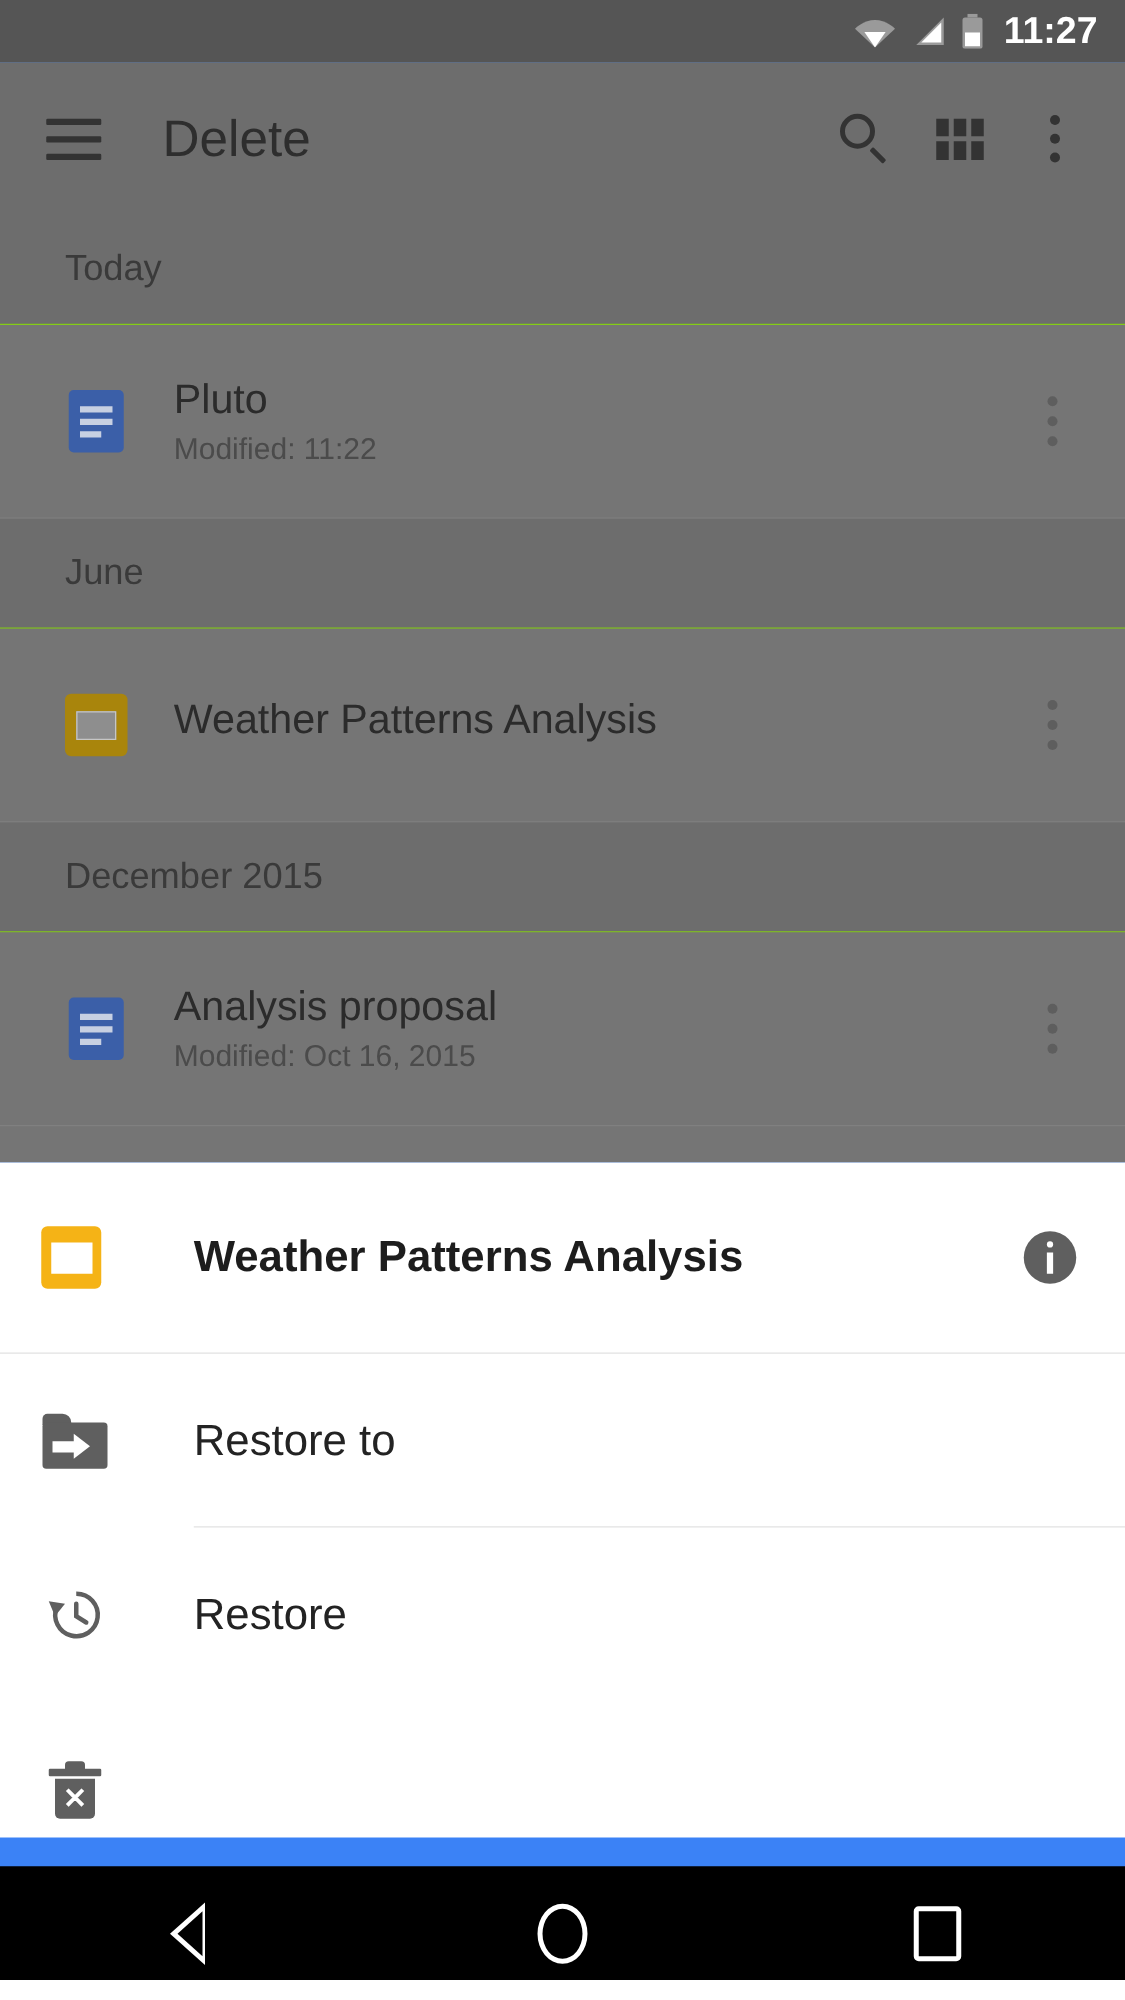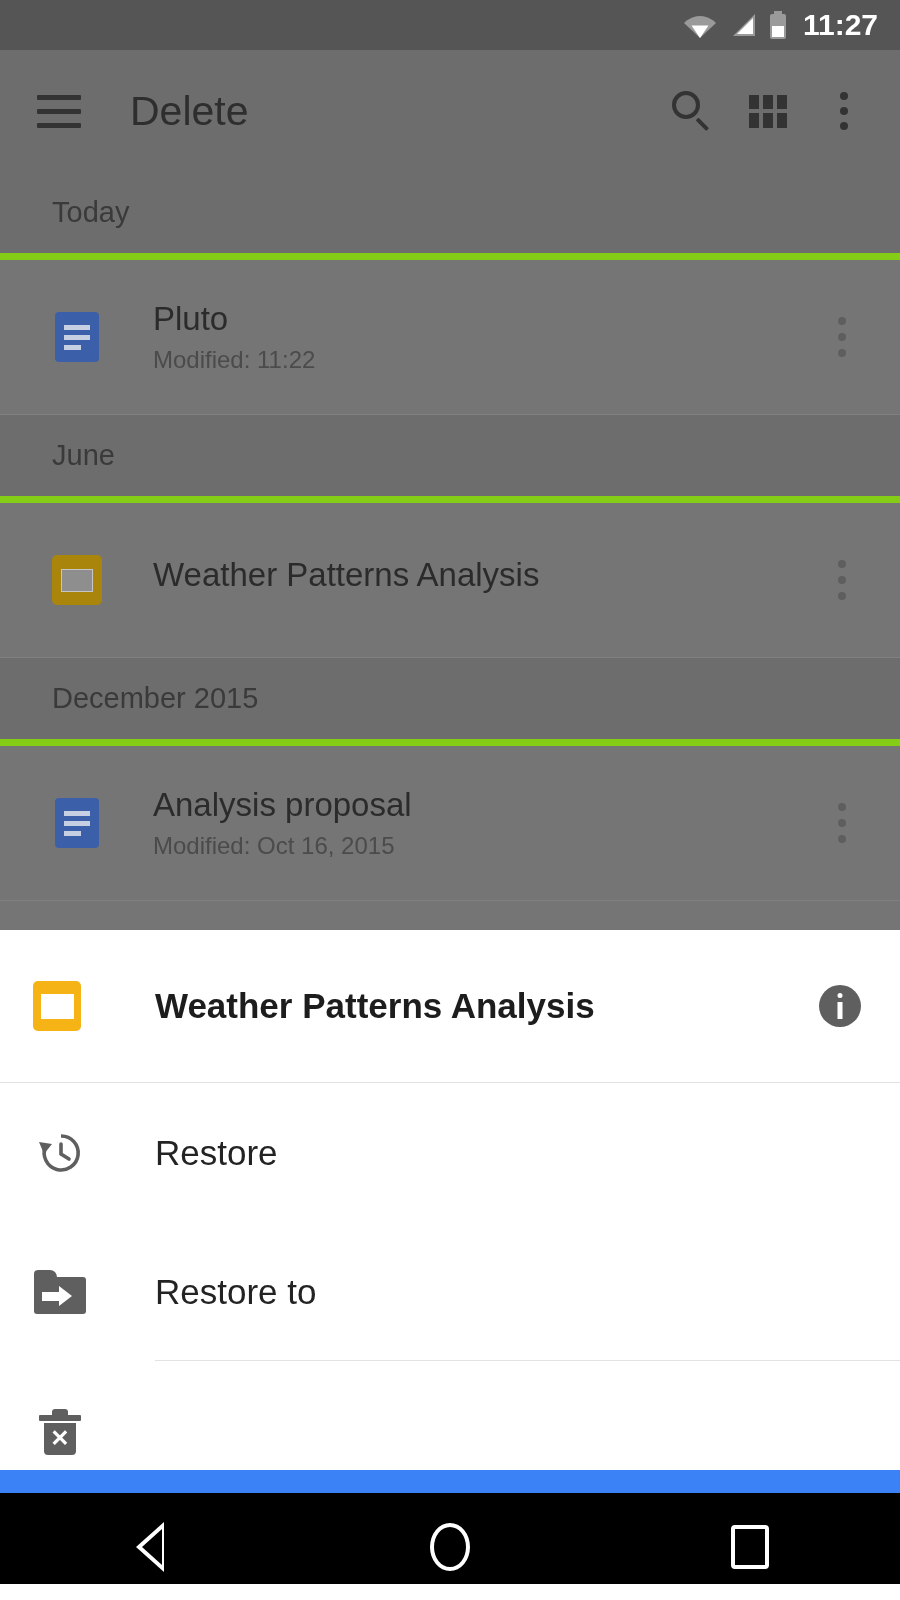--- a/index.html
+++ b/index.html
@@ -128,21 +128,21 @@
   #file-list { position: absolute; left: 0; top: 122px; width: 900px; }
   .section-header {
     height: 88px;
     background: #6d6d6d;
     display: flex;
     align-items: center;
     padding-left: 52px;
     box-sizing: border-box;
     color: #3a3a3a;
     font-size: 29px;
-    border-bottom: 7px solid #84cc16;
+    border-bottom: 1px solid #84cc16;
   }
   .file-row {
     height: 155px;
     background: #757575;
     display: flex;
     align-items: center;
     padding: 0 30px 0 48px;
     box-sizing: border-box;
     border-bottom: 1px solid #808080;
   }
@@ -160,21 +160,21 @@
   .doc-icon i { display:block; height: 5px; background: #c7d0e2; width: 100%; }
   .doc-icon i.short { width: 66%; align-self: flex-start; }
   .slides-icon {
     width: 50px; height: 50px;
     background: #a9850c;
     border-radius: 5px;
     display: flex; align-items: center; justify-content: center;
     box-sizing: border-box;
   }
   .slides-icon i { display:block; width: 32px; height: 23px; background: #8e8e8e; border: 1px solid #c6c6c6; box-sizing: border-box;}
-  .file-texts { flex: 1 1 auto; margin-left: 47px; min-width: 0; }
+  .file-texts { flex: 1 1 auto; margin-left: 33px; min-width: 0; }
   .file-title {
     color: #2b2b2b;
     font-size: 33px;
     line-height: 1.1;
     margin-bottom: 10px;
     white-space: nowrap;
   }
   .file-sub {
     color: #4b4b4b;
     font-size: 24px;
@@ -501,45 +501,45 @@
       </div>
       <div id="sheet-title">Weather Patterns Analysis</div>
       <div id="sheet-info-btn">
         <span class="info-glyph">
             <span class="dot"></span>
             <span class="stem"></span>
           </span>
       </div>
     </div>
 
+    <div class="sheet-item with-divider">
+      <div class="sheet-item-icon">
+        <span class="folder-glyph">
+          <span class="tab"></span>
+          <span class="body"></span>
+          <span class="arrow-stem"></span>
+          <span class="arrow-head"></span>
+        </span>
+      </div>
+      <div class="sheet-item-label">Restore to</div>
+    </div>
+
     <div class="sheet-item">
       <div class="sheet-item-icon">
         <span class="history-glyph">
           <svg width="48" height="46" viewBox="0 0 48 46">
             <path d="M25 6 A17 17 0 1 1 9.5 16.5" fill="none" stroke="#5f5f5f" stroke-width="3.6"></path>
             <path d="M3 12 L16 14 L8 24 Z" fill="#5f5f5f"></path>
             <path d="M25 14 L25 24 L33 29" fill="none" stroke="#5f5f5f" stroke-width="3.6" stroke-linecap="round"></path>
           </svg>
         </span>
       </div>
       <div class="sheet-item-label">Restore</div>
     </div>
 
-    <div class="sheet-item with-divider">
-      <div class="sheet-item-icon">
-        <span class="folder-glyph">
-          <span class="tab"></span>
-          <span class="body"></span>
-          <span class="arrow-stem"></span>
-          <span class="arrow-head"></span>
-        </span>
-      </div>
-      <div class="sheet-item-label">Restore to</div>
-    </div>
-
     <div class="sheet-item">
       <div class="sheet-item-icon">
         <span class="trash-glyph">
           <span class="handle"></span>
           <span class="lid"></span>
           <span class="can">
               <span>✕</span>
             </span>
         </span>
       </div>

